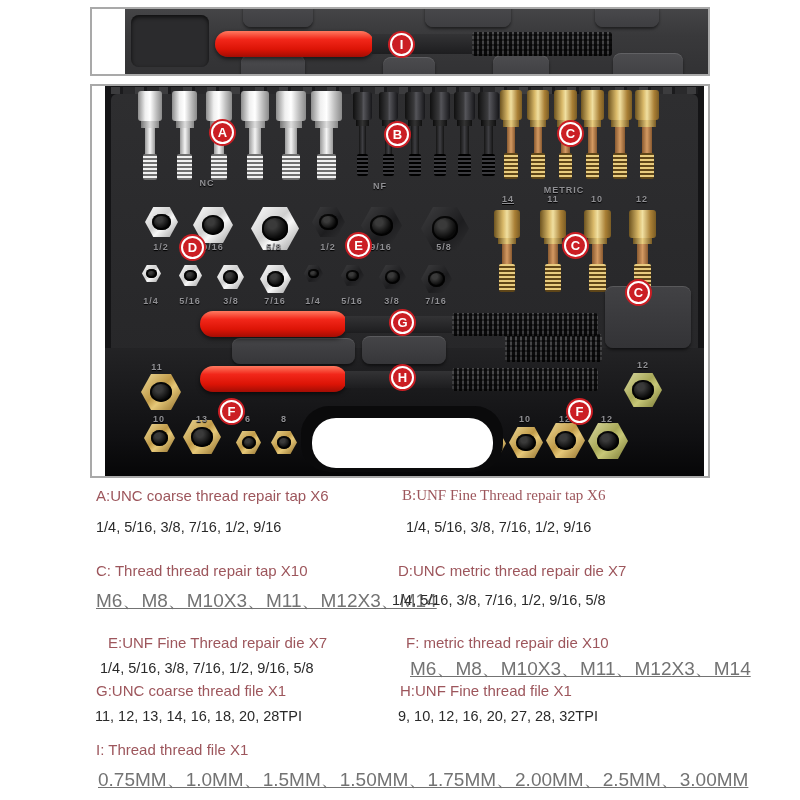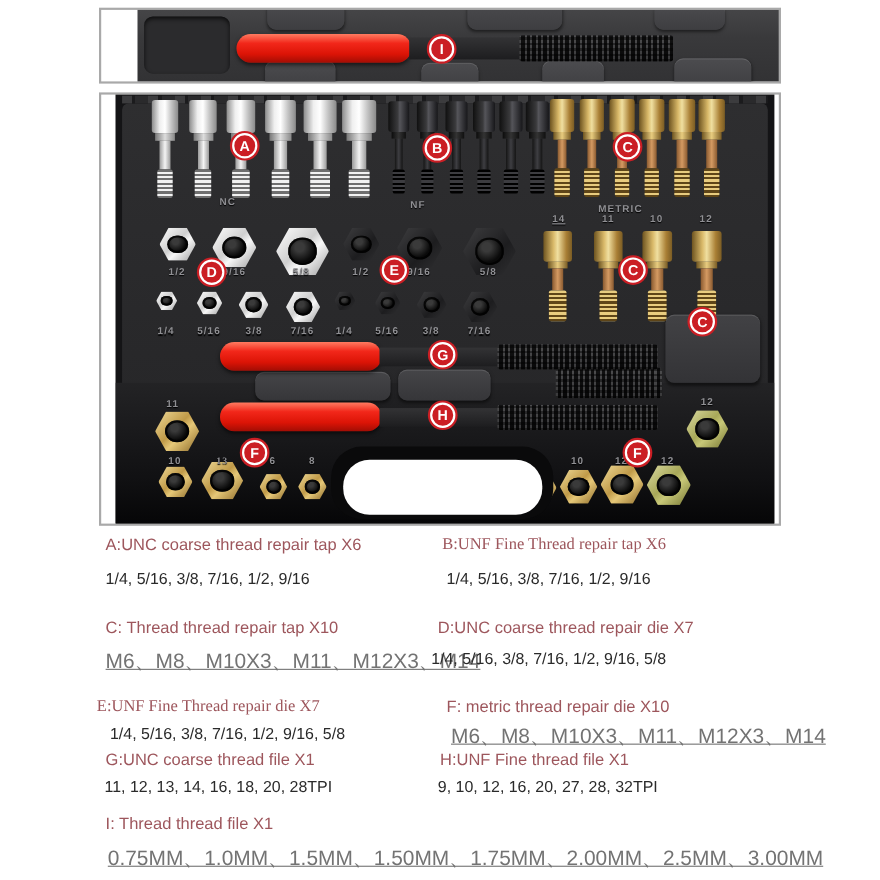--- a/index.html
+++ b/index.html
@@ -320,21 +320,21 @@
           <div class="mold" style="left: 170px; top: 210px;">7/16</div>
           <div class="mold" style="left: 223px; top: 156px;">1/2</div>
           <div class="mold" style="left: 276px; top: 156px;">9/16</div>
           <div class="mold" style="left: 339px; top: 156px;">5/8</div>
           <div class="mold" style="left: 208px; top: 210px;">1/4</div>
           <div class="mold" style="left: 247px; top: 210px;">5/16</div>
           <div class="mold" style="left: 287px; top: 210px;">3/8</div>
           <div class="mold" style="left: 331px; top: 210px;">7/16</div>
           <div class="mold" style="left: 52px; top: 276px;">11</div>
           <div class="mold" style="left: 54px; top: 328px;">10</div>
-          <div class="mold" style="left: 97px; top: 328px; font-family: Liberation Serif, serif;">13</div>
+          <div class="mold" style="left: 97px; top: 328px;">13</div>
           <div class="mold" style="left: 143px; top: 328px;">6</div>
           <div class="mold" style="left: 179px; top: 328px;">8</div>
           <div class="mold" style="left: 538px; top: 274px;">12</div>
           <div class="mold" style="left: 384px; top: 328px;">10</div>
           <div class="mold" style="left: 420px; top: 328px;">10</div>
           <div class="mold" style="left: 460px; top: 328px;">12</div>
           <div class="mold" style="left: 502px; top: 328px;">12</div>
         </div>
 
       <div class="pad" style="left:127px;top:252px;width:123px;height:26px;background:linear-gradient(180deg,#454548,#363639);"></div>
@@ -368,23 +368,23 @@
       <div class="marker" style="left: 390px; top: 33px;">I</div>
     </div>
 
   <div>
     <div class="spec-title" style="left:96px;top:487px;">A:UNC coarse thread repair tap X6</div>
     <div class="spec-values" style="left:96px;top:519px;">1/4, 5/16, 3/8, 7/16, 1/2, 9/16</div>
     <div class="spec-title" style="left:402px;top:487px;font-family:Liberation Serif, serif;">B:UNF Fine Thread repair tap X6</div>
     <div class="spec-values" style="left:406px;top:519px;">1/4, 5/16, 3/8, 7/16, 1/2, 9/16</div>
     <div class="spec-title" style="left:96px;top:562px;">C: Thread thread repair tap X10</div>
     <div class="spec-values large" style="left:96px;top:588px;">M6、M8、M10X3、M11、M12X3、M14</div>
-    <div class="spec-title" style="left:398px;top:562px;">D:UNC coarse thread repair die X7</div>
+    <div class="spec-title" style="left:398px;top:562px;">D:UNC metric thread repair die X7</div>
     <div class="spec-values" style="left:392px;top:592px;">1/4, 5/16, 3/8, 7/16, 1/2, 9/16, 5/8</div>
-    <div class="spec-title" style="left:88px;top:634px;font-family:Liberation Serif, serif;">E:UNF Fine Thread repair die X7</div>
+    <div class="spec-title" style="left:108px;top:634px;">E:UNF Fine Thread repair die X7</div>
     <div class="spec-values" style="left:100px;top:660px;">1/4, 5/16, 3/8, 7/16, 1/2, 9/16, 5/8</div>
     <div class="spec-title" style="left:406px;top:634px;">F: metric thread repair die X10</div>
     <div class="spec-values large" style="left:410px;top:656px;">M6、M8、M10X3、M11、M12X3、M14</div>
     <div class="spec-title" style="left:96px;top:682px;">G:UNC coarse thread file X1</div>
     <div class="spec-values" style="left:95px;top:708px;">11, 12, 13, 14, 16, 18, 20, 28TPI</div>
     <div class="spec-title" style="left:400px;top:682px;">H:UNF Fine thread file X1</div>
     <div class="spec-values" style="left:398px;top:708px;">9, 10, 12, 16, 20, 27, 28, 32TPI</div>
     <div class="spec-title" style="left:96px;top:741px;">I: Thread thread file X1</div>
     <div class="spec-values large" style="left:98px;top:767px;">0.75MM、1.0MM、1.5MM、1.50MM、1.75MM、2.00MM、2.5MM、3.00MM</div>
   </div>

